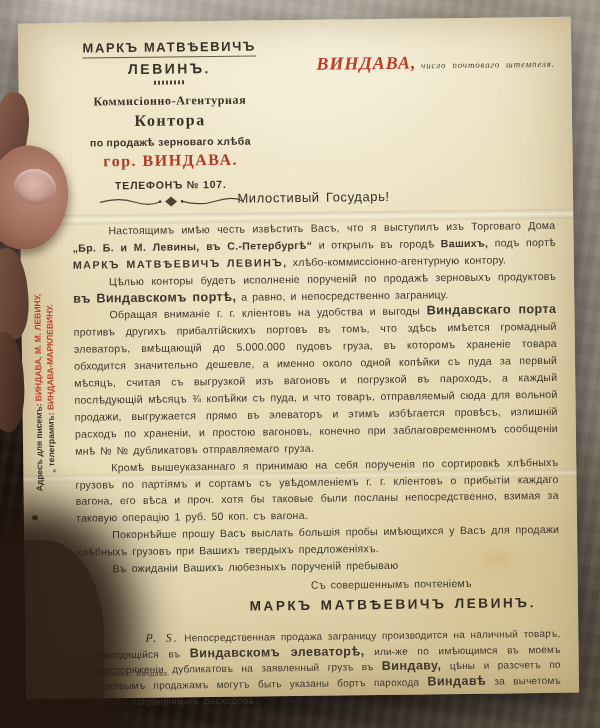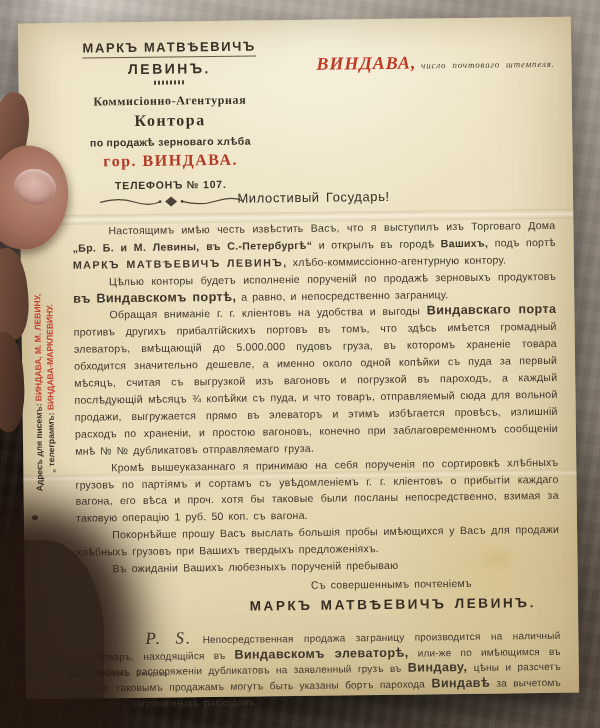--- a/index.html
+++ b/index.html
@@ -84,21 +84,21 @@
   .salutation{text-align:center;font-size:13px;letter-spacing:.6px;word-spacing:2px;
     color:#352e25;margin-bottom:13px;}
   .para{margin:0;text-indent:36px;}
   .bd{font-weight:bold;letter-spacing:.3px;}
   .bd-big{font-weight:bold;font-size:12.6px;letter-spacing:.4px;}
   .caps-sp{font-weight:bold;letter-spacing:1.6px;}
   .closing1{text-align:right;padding-right:88px;margin-top:2px;}
   .closing2{text-align:right;padding-right:24px;margin-top:4px;
     font-weight:bold;font-size:13.5px;letter-spacing:2.6px;color:#352d23;}
   .ps{margin:14px 0 0 20px;font-size:10px;line-height:15.8px;text-indent:48px;}
-  .ps-label{font-family:"Liberation Serif",serif;font-style:italic;font-size:17px;letter-spacing:2px;}
+  .ps-label{font-family:"Liberation Serif",serif;font-style:italic;font-size:12px;letter-spacing:2px;}
   .imprint{position:absolute;left:42px;top:648px;font-size:7px;letter-spacing:.5px;color:#4a4134;word-spacing:2px;}
   
   .hand{position:absolute;inset:0;pointer-events:none;}
   .finger-upper{position:absolute;left:-8px;top:92px;width:36px;height:80px;border-radius:46%;
     background:linear-gradient(100deg,#8a5d4c,#5f4033);transform:rotate(8deg);}
   .thumb{position:absolute;left:-12px;top:146px;width:80px;height:104px;
     border-radius:46% 54% 52% 48%;transform:rotate(10deg);
     background:radial-gradient(circle at 60% 40%, #c08f7c, #9e6c58 60%, #7c503f 95%);
     box-shadow:2px 4px 8px rgba(40,20,10,.45);}
   .thumb-nail{position:absolute;left:24px;top:22px;width:42px;height:36px;border-radius:50%;

